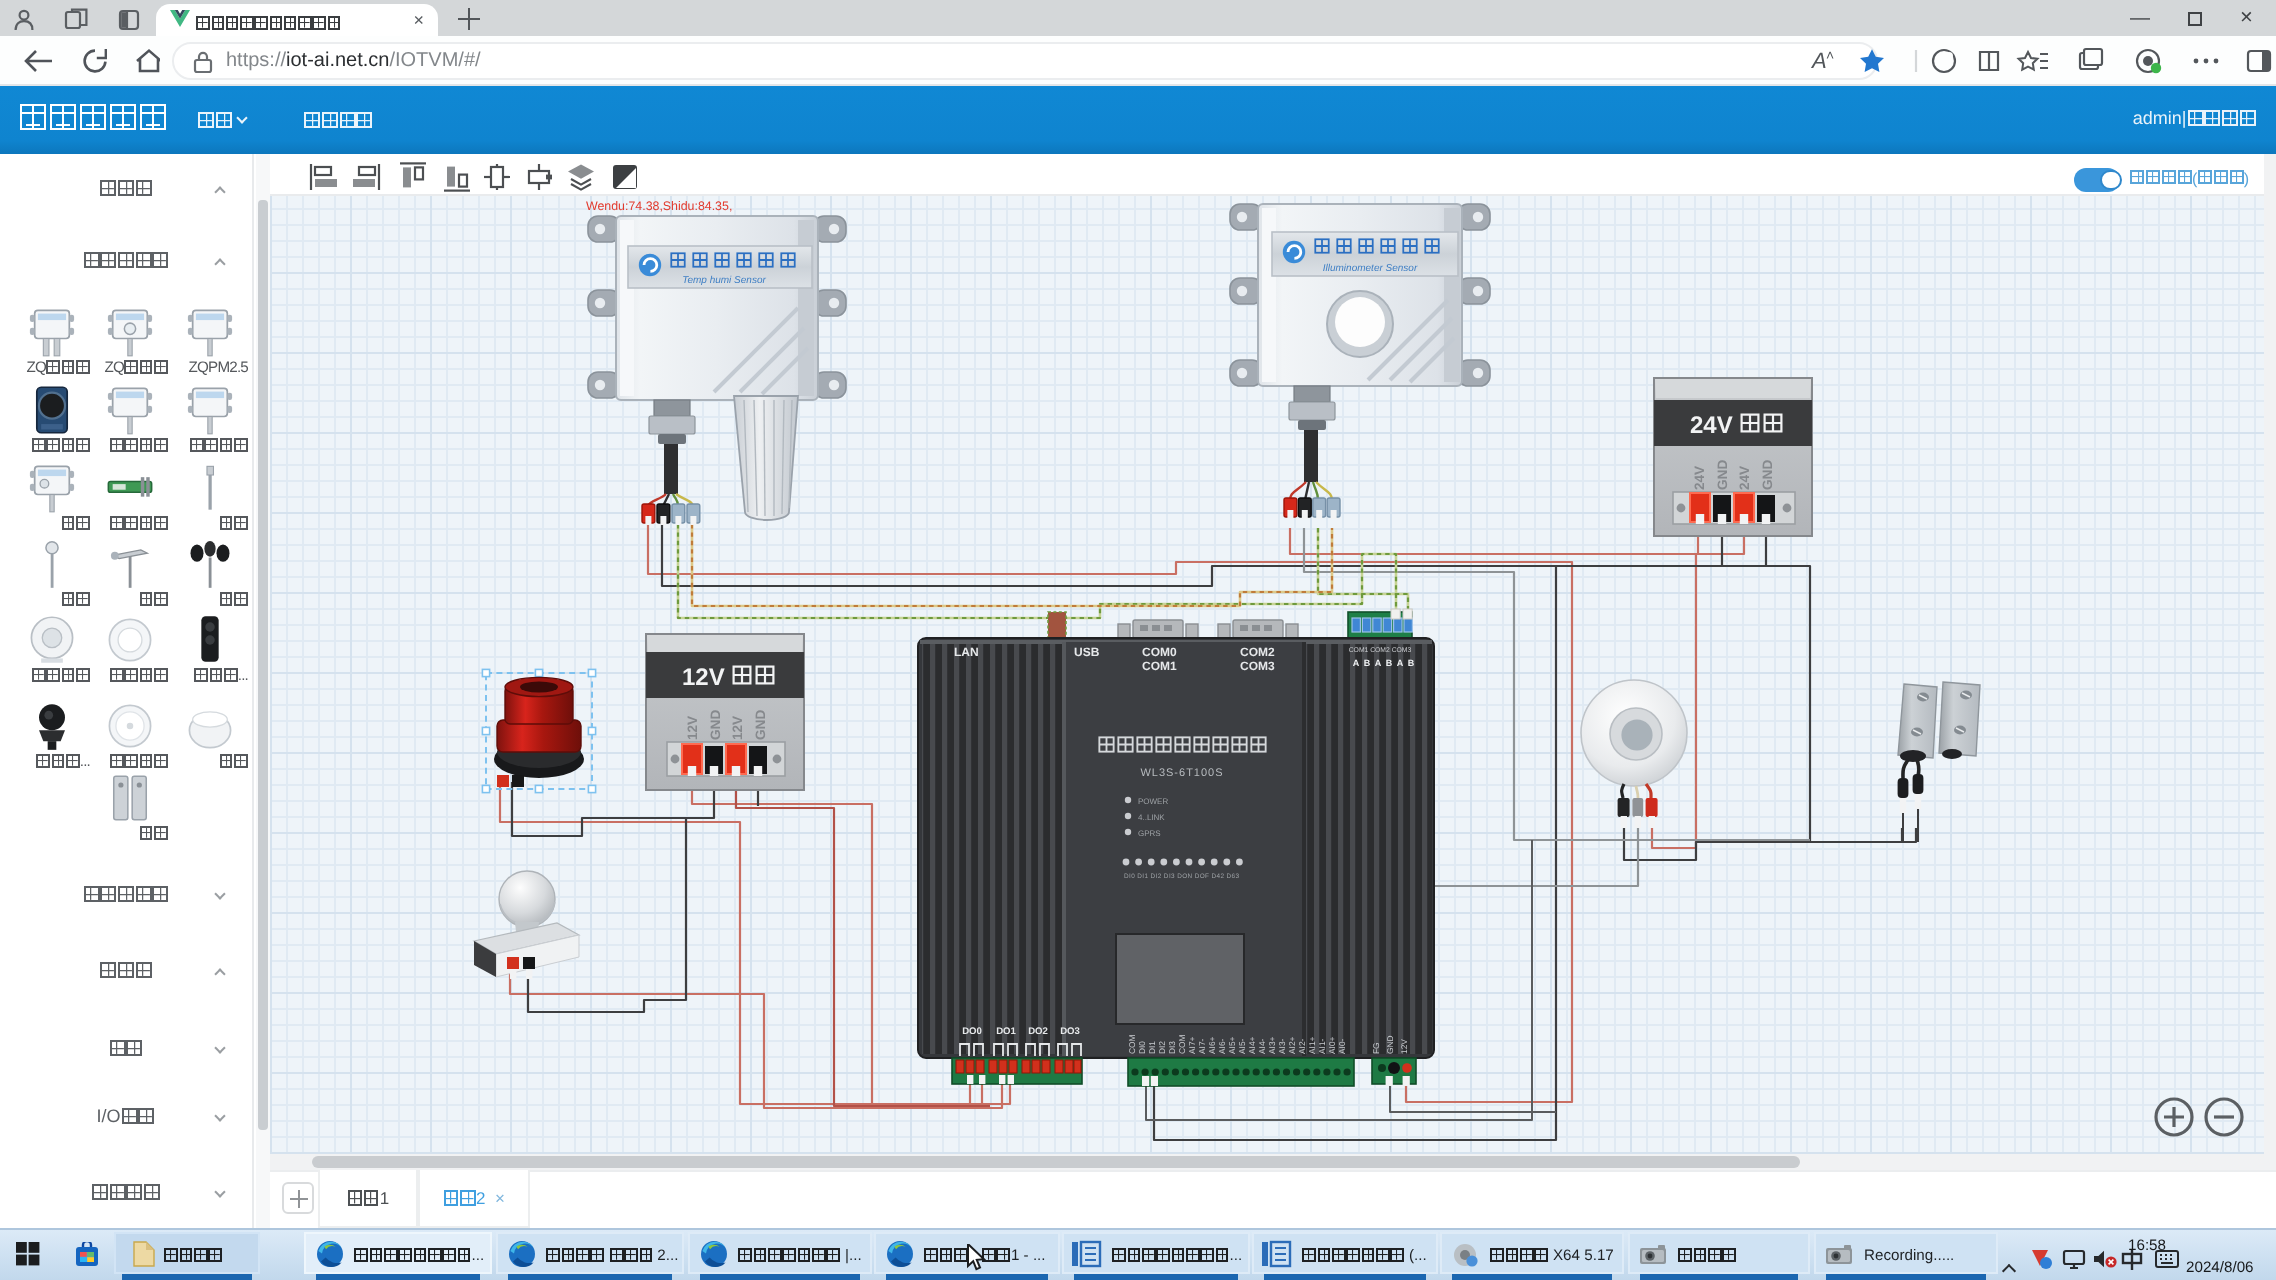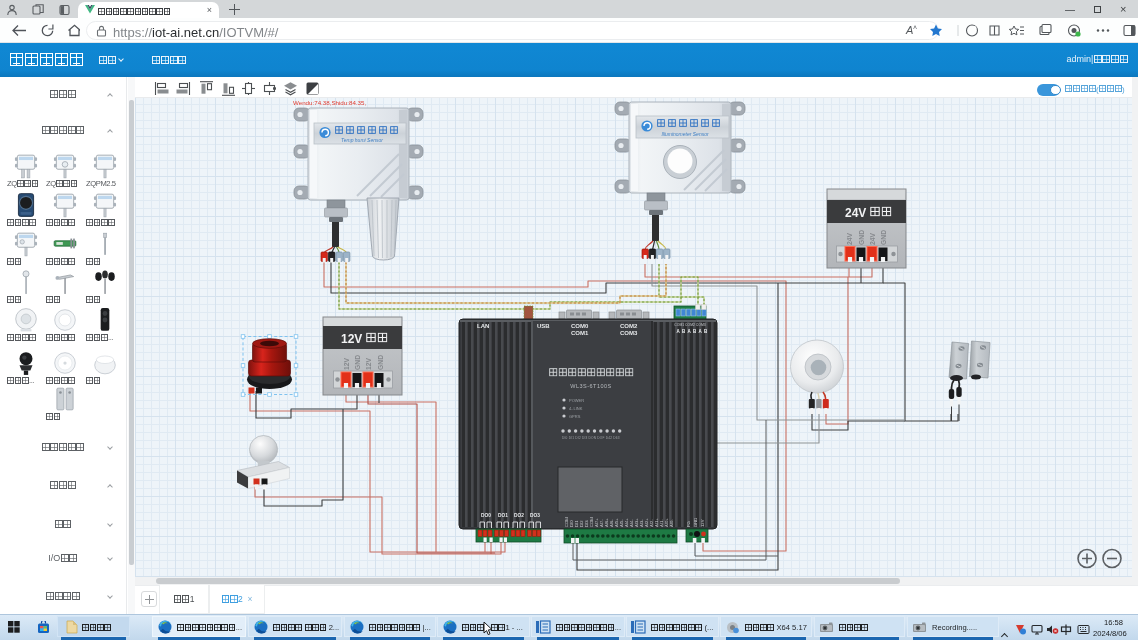--- a/index.html
+++ b/index.html
@@ -12,37 +12,37 @@
 #tab{left:78px;top:2px;width:141px;height:16px;background:#fff;border-radius:7px 7px 0 0;font-size:7.5px;color:#3a3d40}
 #tab .ttl{position:absolute;left:20px;top:5px;letter-spacing:.2px}
 #tabx{position:absolute;right:7px;top:3px;font-size:9px;color:#5a5e62}
 #newtab{left:229px;top:4px;width:11px;height:11px;color:#52565a}
 #newtab:before,#newtab:after{content:"";position:absolute;background:#52565a}
 #newtab:before{left:5px;top:0;width:1.4px;height:11px}
 #newtab:after{left:0;top:5px;width:11px;height:1.4px}
 .winbtn{top:8.5px;color:#3f4245;font-size:10px}
 #toolbar{left:0;top:18px;width:1138px;height:25px;background:#fdfefe;border-bottom:1px solid #e3e6e9}
 #addr{left:86px;top:21px;width:853px;height:19px;border:1px solid #ebedef;border-radius:10px;background:#fff}
-.url{left:113px;top:25px;font-size:13px;color:#83878b}
+.url{left:113px;top:25px;font-size:10px;color:#83878b}
 .url b{color:#2b2e31;font-weight:normal}
 
 #appbar{left:0;top:43px;width:1138px;height:34px;background:linear-gradient(180deg,#1088d4 0%,#0f84cf 80%,#0c77bd 100%)}
 #appbar .logo{position:absolute;left:9px;top:8px;font-size:15.5px;font-weight:bold;color:#fff;letter-spacing:1px}
 #appbar .m1{position:absolute;left:99px;top:12px;font-size:9px;color:#eaf4fb}
 #appbar .m2{position:absolute;left:152px;top:12px;font-size:9px;color:#eaf4fb}
 #appbar .adm{position:absolute;right:10px;top:11px;font-size:9px;color:#e8f2fa}
 #appbar .adm u{text-decoration:underline}
 .chev{display:inline-block;width:4px;height:4px;border-right:1.2px solid currentColor;border-bottom:1.2px solid currentColor;transform:rotate(45deg);vertical-align:2px;margin-left:3px}
 
 #sidebar{left:0;top:77px;width:127px;height:537px;background:#fff;border-right:1px solid #e8eaec}
 #lstrip{left:0;top:77px;width:4px;height:537px;background:#e2ebf3}
 .sec{position:absolute;width:100%;text-align:center;font-size:9px;color:#5d6165}
 .sec .chev{position:absolute;right:14px;top:3px;color:#9a9ea2}
 .sec .chevu{position:absolute;right:14px;top:5px;color:#9a9ea2;display:inline-block;width:4px;height:4px;border-right:1.2px solid currentColor;border-bottom:1.2px solid currentColor;transform:rotate(-135deg)}
-.cell{position:absolute;width:38px;text-align:left}
+.cell{position:absolute;width:38px;text-align:right}
 .cell .lb{font-size:7.6px;color:#55585c;letter-spacing:-.4px;white-space:nowrap}
 .cell svg{display:block;margin:0 auto}
 #sbscroll{left:128px;top:77px;width:7px;height:537px;background:#f7f8f9}
 #sbthumb{left:129px;top:100px;width:5px;height:465px;background:#c9cdd1;border-radius:2px}
 
 #cbar{left:135px;top:77px;width:997px;height:21px;background:#fff;border-bottom:1px solid #e9ebed}
 #stage{left:135px;top:98px;width:997px;height:479px;background:#eef4f9;overflow:hidden}
 #grid{position:absolute;left:0;top:0;width:100%;height:100%;
 background:
  repeating-linear-gradient(90deg,#d5e2ee 0 1px,transparent 1px 40px),
@@ -1051,17 +1051,17 @@
     </g>
 <g fill="none" stroke="#26292c" stroke-width="1.2">
       <path d="M50 0.5 v10.5"></path>
       <rect x="45.5" y="3" width="9" height="4.5"></rect>
     </g>
 <g fill="none" stroke="#26292c" stroke-width="1">
       <rect x="62" y="1.5" width="11" height="8" rx="1"></rect>
       <path d="M64 3.5 h1 M66.5 3.5 h1 M69 3.5 h1 M64 5.5 h1 M66.5 5.5 h1 M69 5.5 h1 M64.5 7.5 h6"></path>
     </g>
 </svg>
-<div class="abs" style="left:1104px;top:618px;font-size:7.6px;color:#17191b">16:58</div>
+<div class="abs" style="left:1064px;top:618px;font-size:7.6px;color:#17191b">16:58</div>
 <div class="abs" style="left:1093px;top:629px;font-size:7.6px;color:#17191b">2024/8/06</div>
 <svg class="abs" style="left:483px;top:622px" width="10" height="14" viewBox="0 0 10 14">
     <path d="M1 0 L1 11 L3.6 8.6 L5.2 12.6 L7 11.8 L5.4 7.9 L9 7.6 Z" fill="#fff" stroke="#1b1d1f" stroke-width="1"></path>
   </svg>
 
 </body></html>

